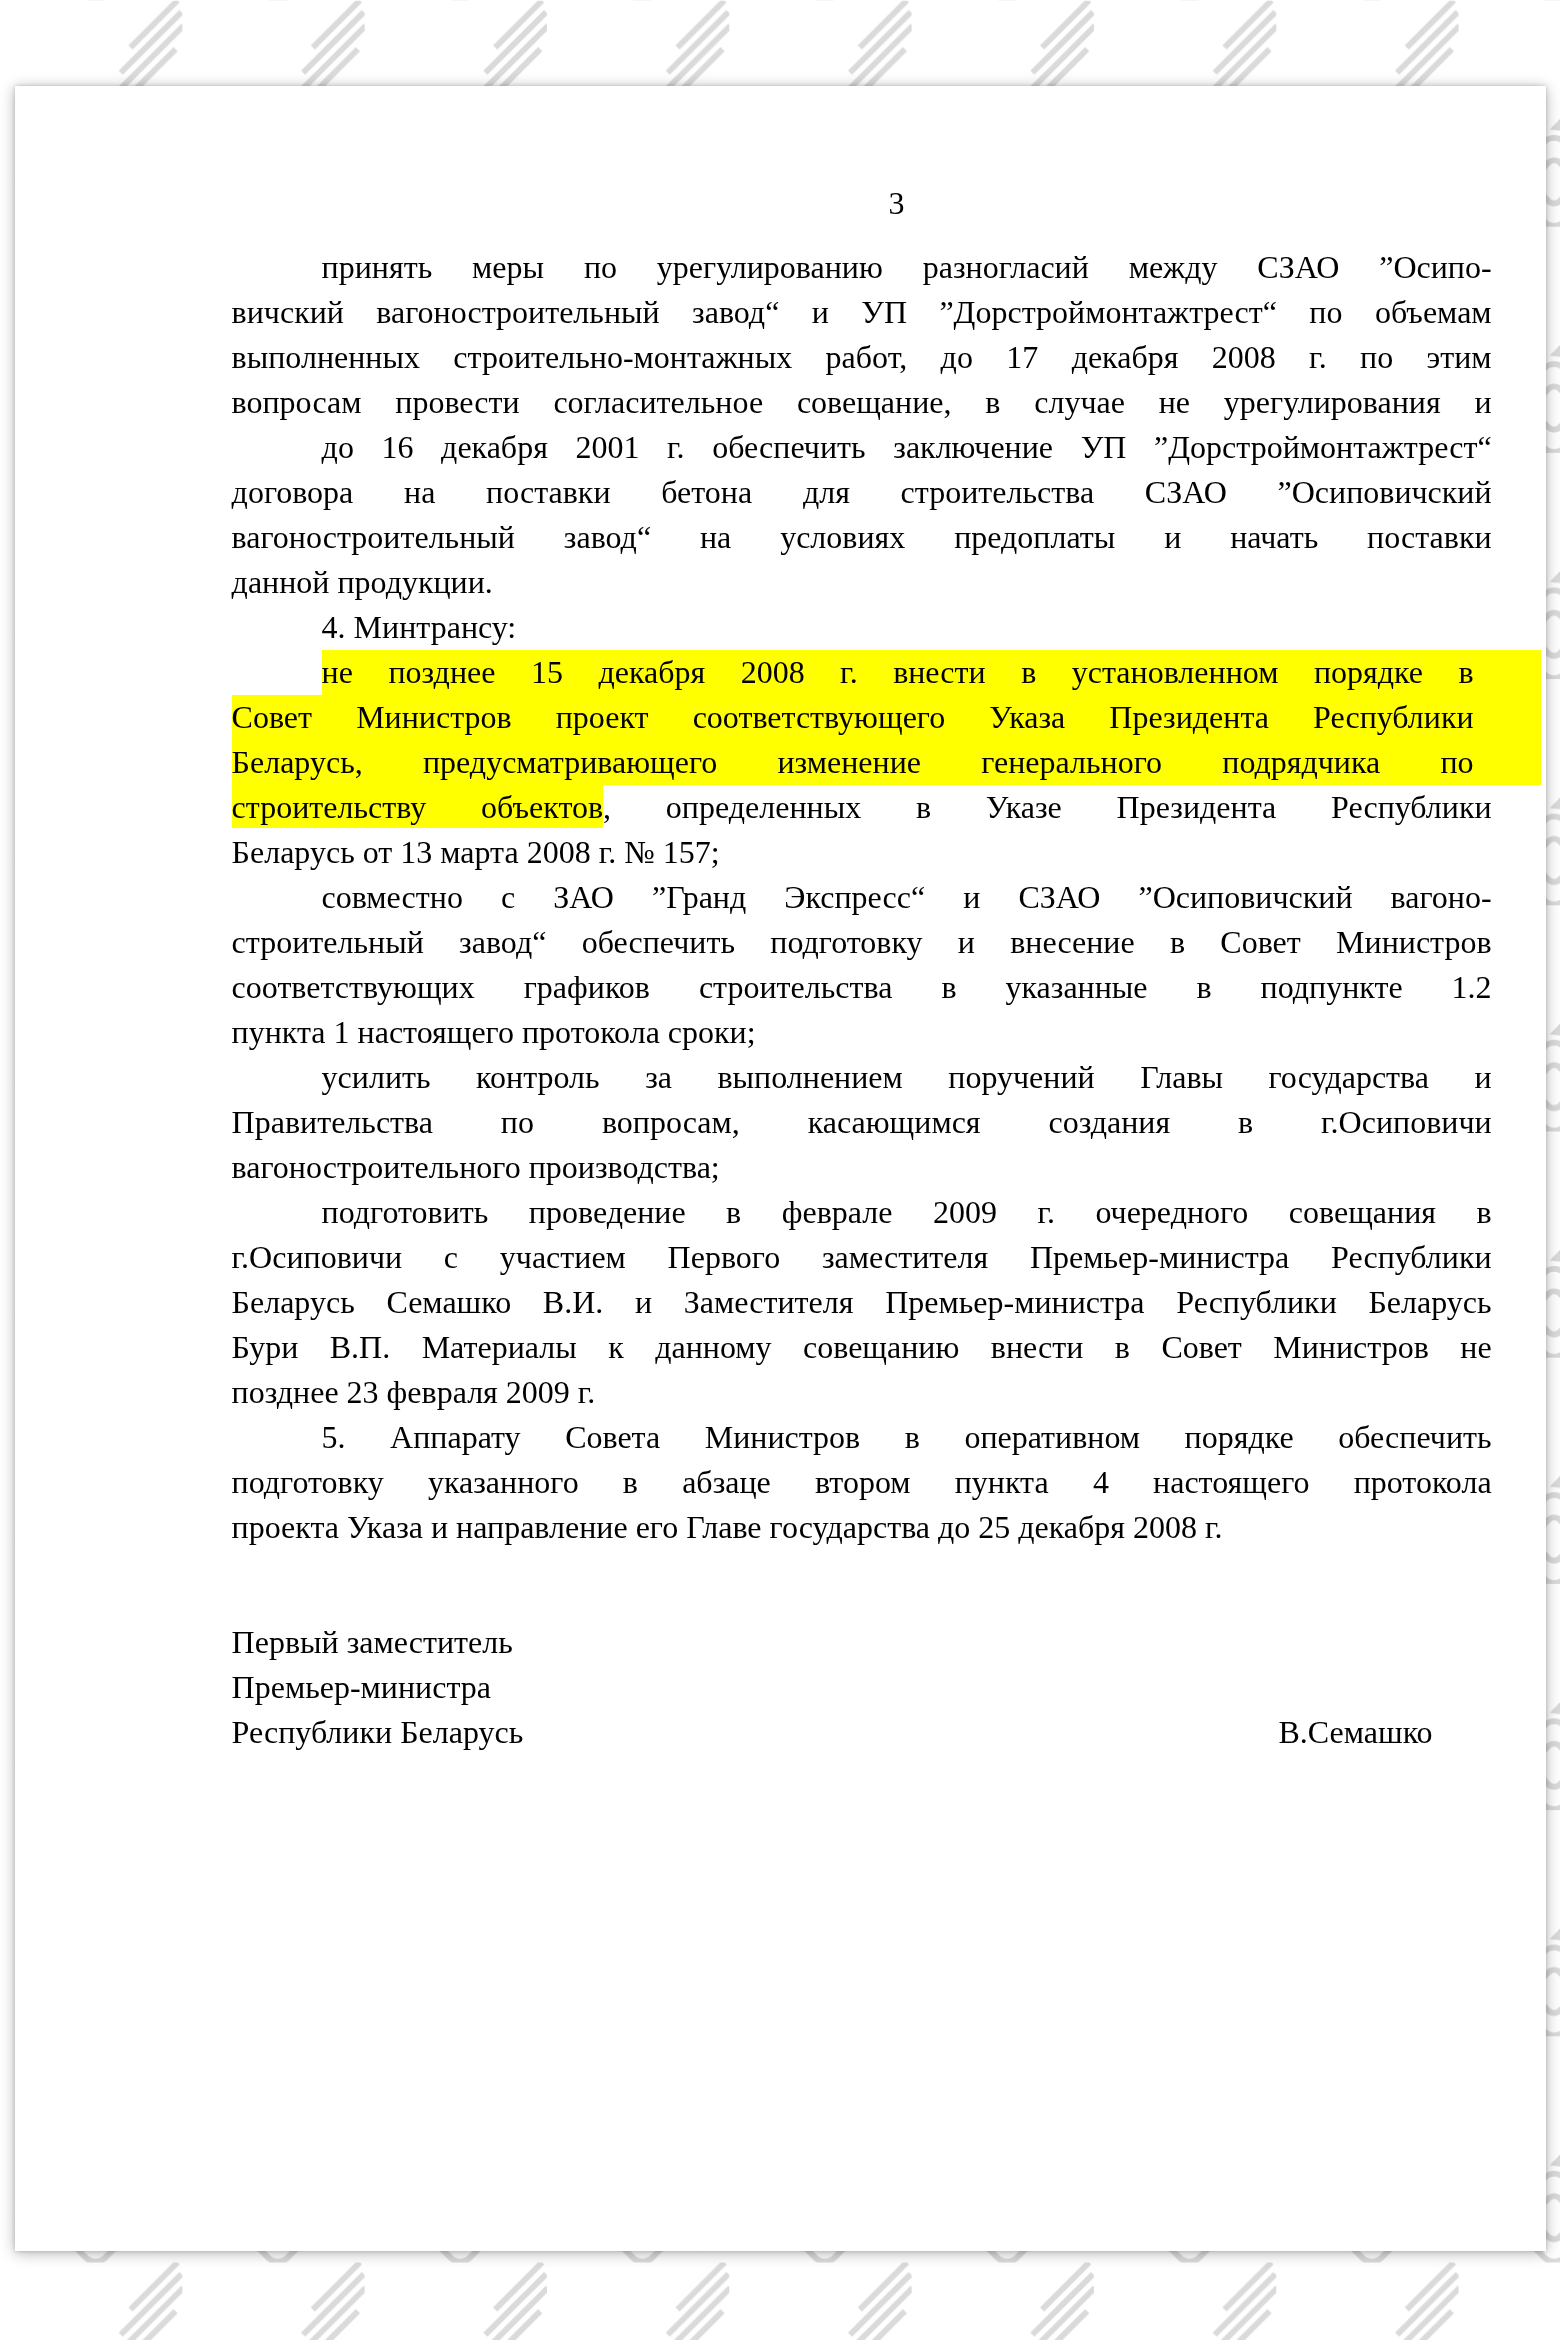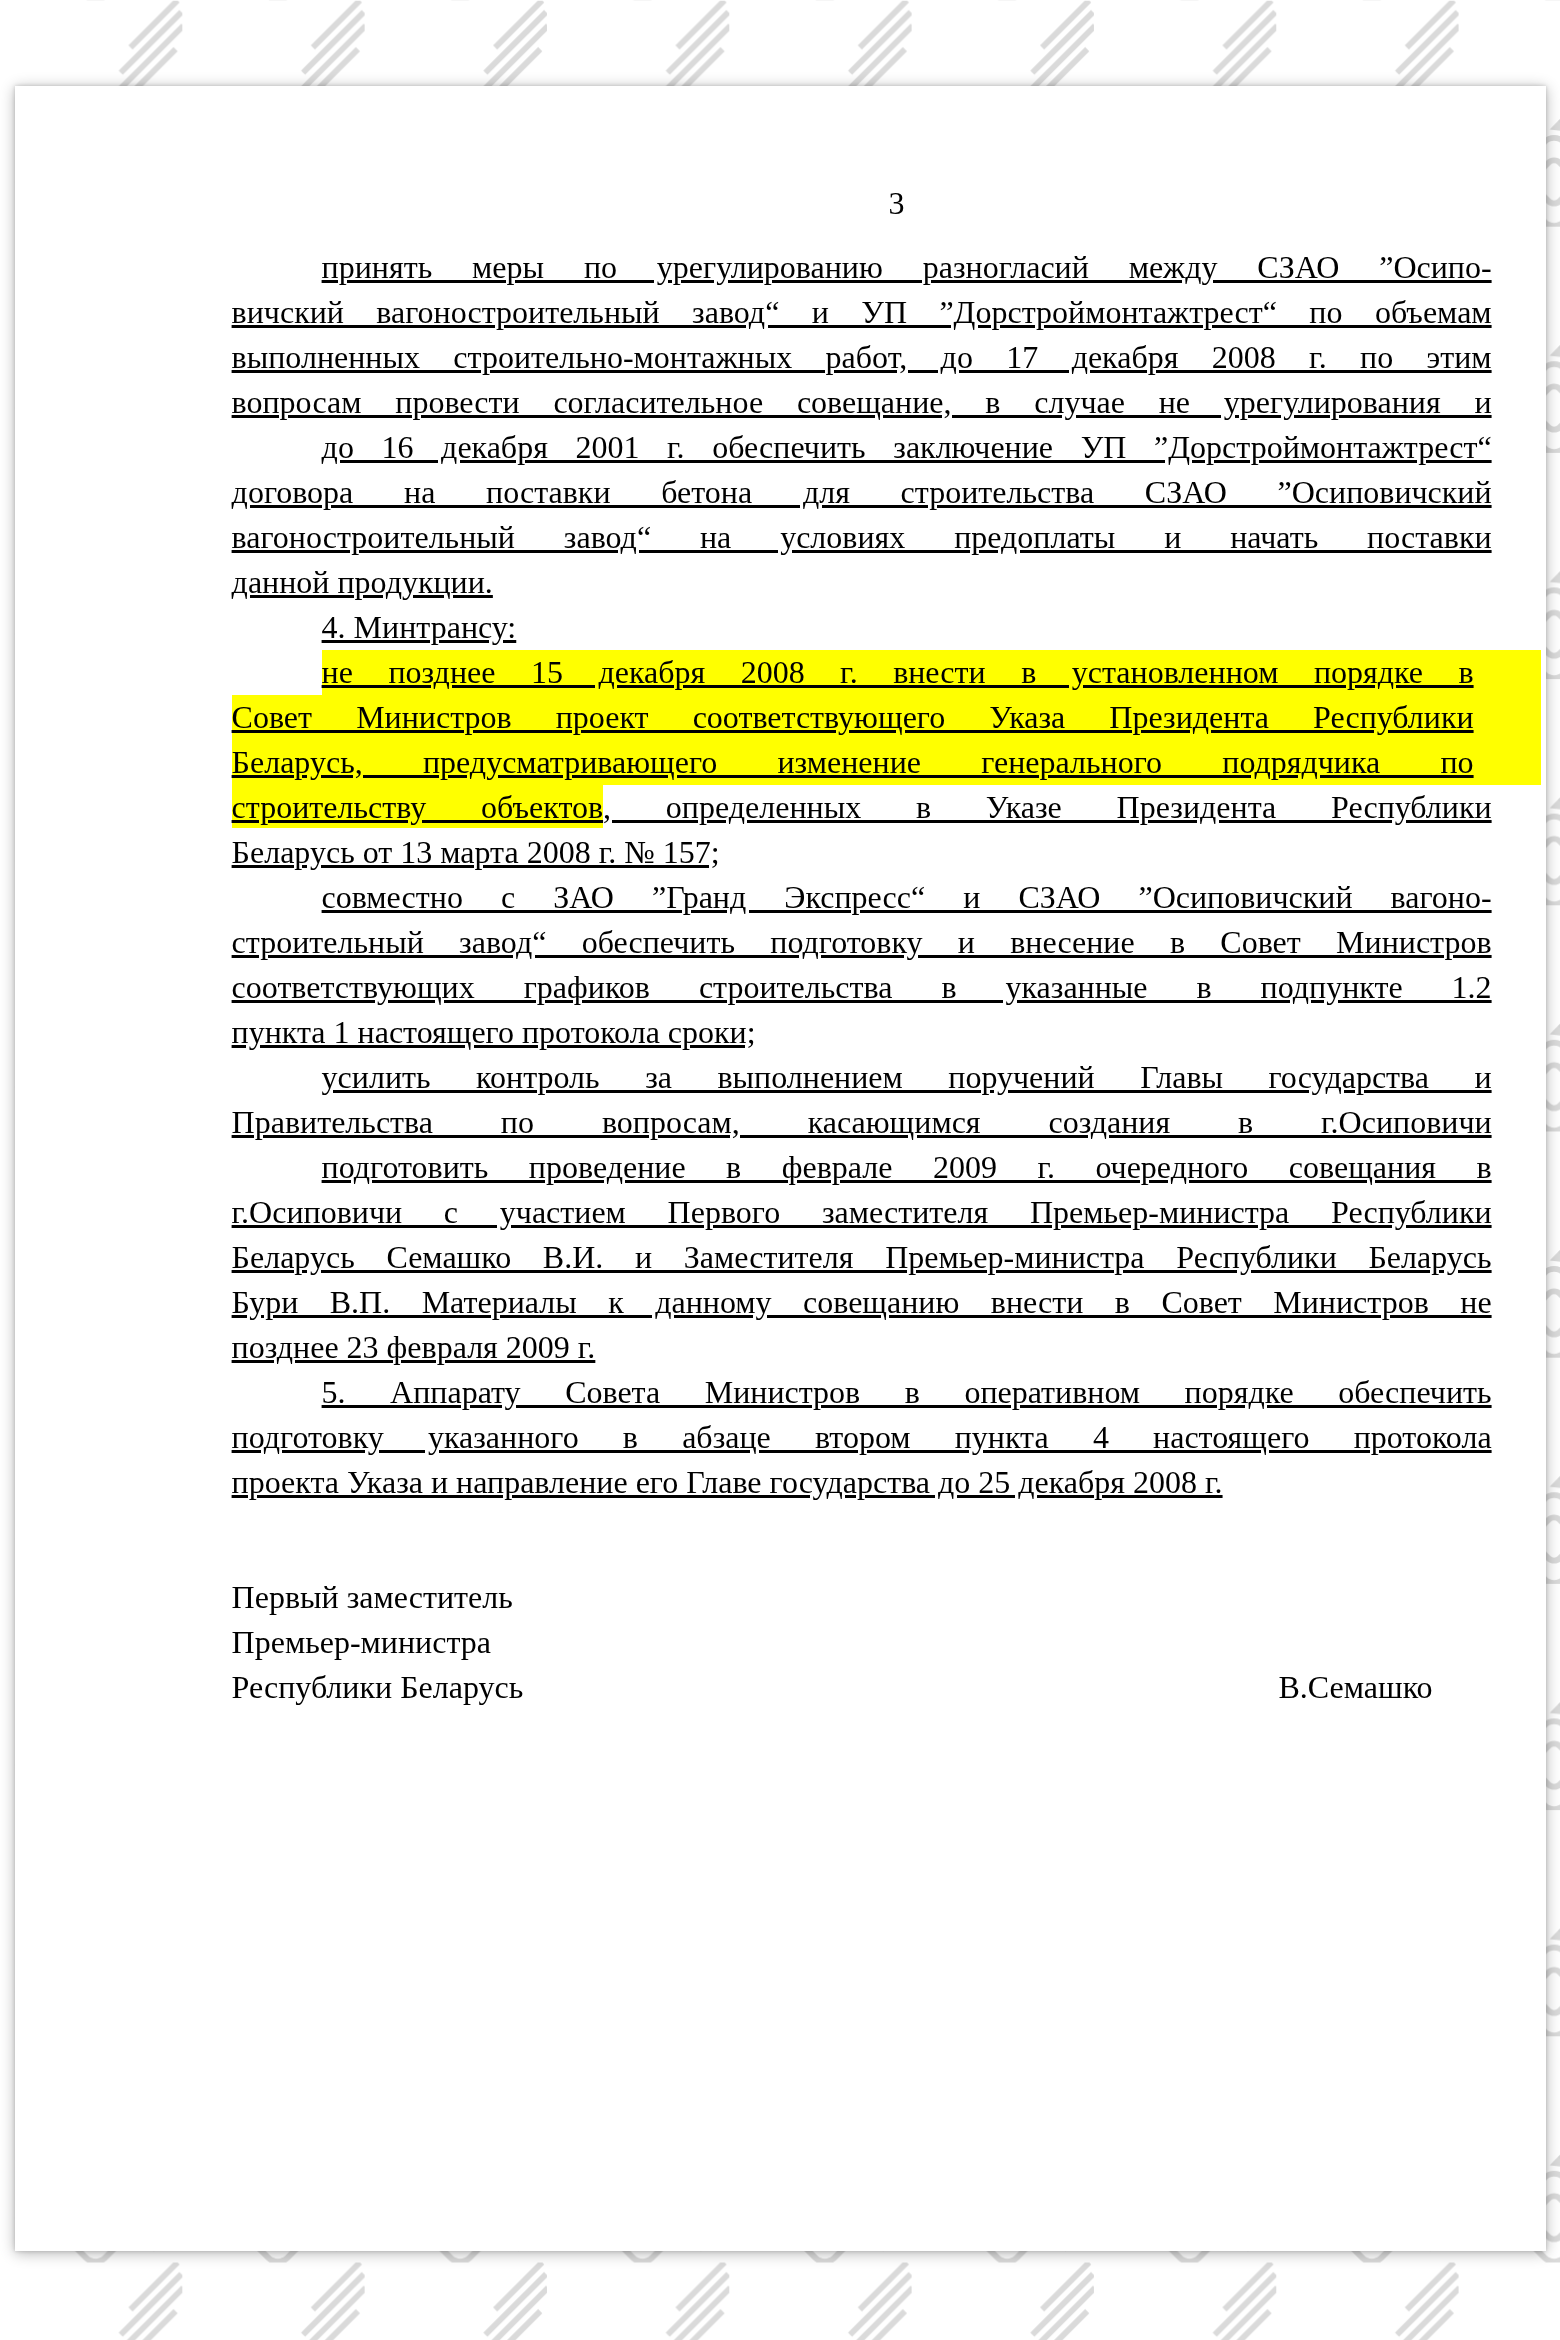--- a/index.html
+++ b/index.html
@@ -38,21 +38,20 @@
   .page-number {
     text-align: center;
     padding-left: 70px;
     height: 45px;
     margin-bottom: 18.5px;
   }
 
   .line {
     text-align: justify;
     text-justify: inter-word;
-    text-decoration: underline;
   }
   .line.fit { text-align-last: justify; }
   .line.indent { text-indent: 90px; }
 
   
   .line.hl-full {
     background: var(--hl, #ffff00);
     margin-right: -49px;
     padding-right: 67px;
   }
@@ -135,20 +134,21 @@
           </div>
           <div class="paragraph">
             <div class="line indent fit"><span>совместно с ЗАО ”Гранд Экспресс“ и СЗАО ”Осиповичский вагоно-</span></div>
             <div class="line fit"><span>строительный завод“ обеспечить подготовку и внесение в Совет Министров</span></div>
             <div class="line fit"><span>соответствующих графиков строительства в указанные в подпункте 1.2</span></div>
             <div class="line"><span>пункта 1 настоящего протокола сроки;</span></div>
           </div>
           <div class="paragraph">
             <div class="line indent fit"><span>усилить контроль за выполнением поручений Главы государства и</span></div>
             <div class="line fit"><span>Правительства по вопросам, касающимся создания в г.Осиповичи</span></div>
+            <div class="line"><span>вагоностроительного производства;</span></div>
           </div>
           <div class="paragraph">
             <div class="line indent fit"><span>подготовить проведение в феврале 2009 г. очередного совещания в</span></div>
             <div class="line fit"><span>г.Осиповичи с участием Первого заместителя Премьер-министра Республики</span></div>
             <div class="line fit"><span>Беларусь Семашко В.И. и Заместителя Премьер-министра Республики Беларусь</span></div>
             <div class="line fit"><span>Бури В.П. Материалы к данному совещанию внести в Совет Министров не</span></div>
             <div class="line"><span>позднее 23 февраля 2009 г.</span></div>
           </div>
           <div class="paragraph">
             <div class="line indent fit"><span>5. Аппарату Совета Министров в оперативном порядке обеспечить</span></div>

